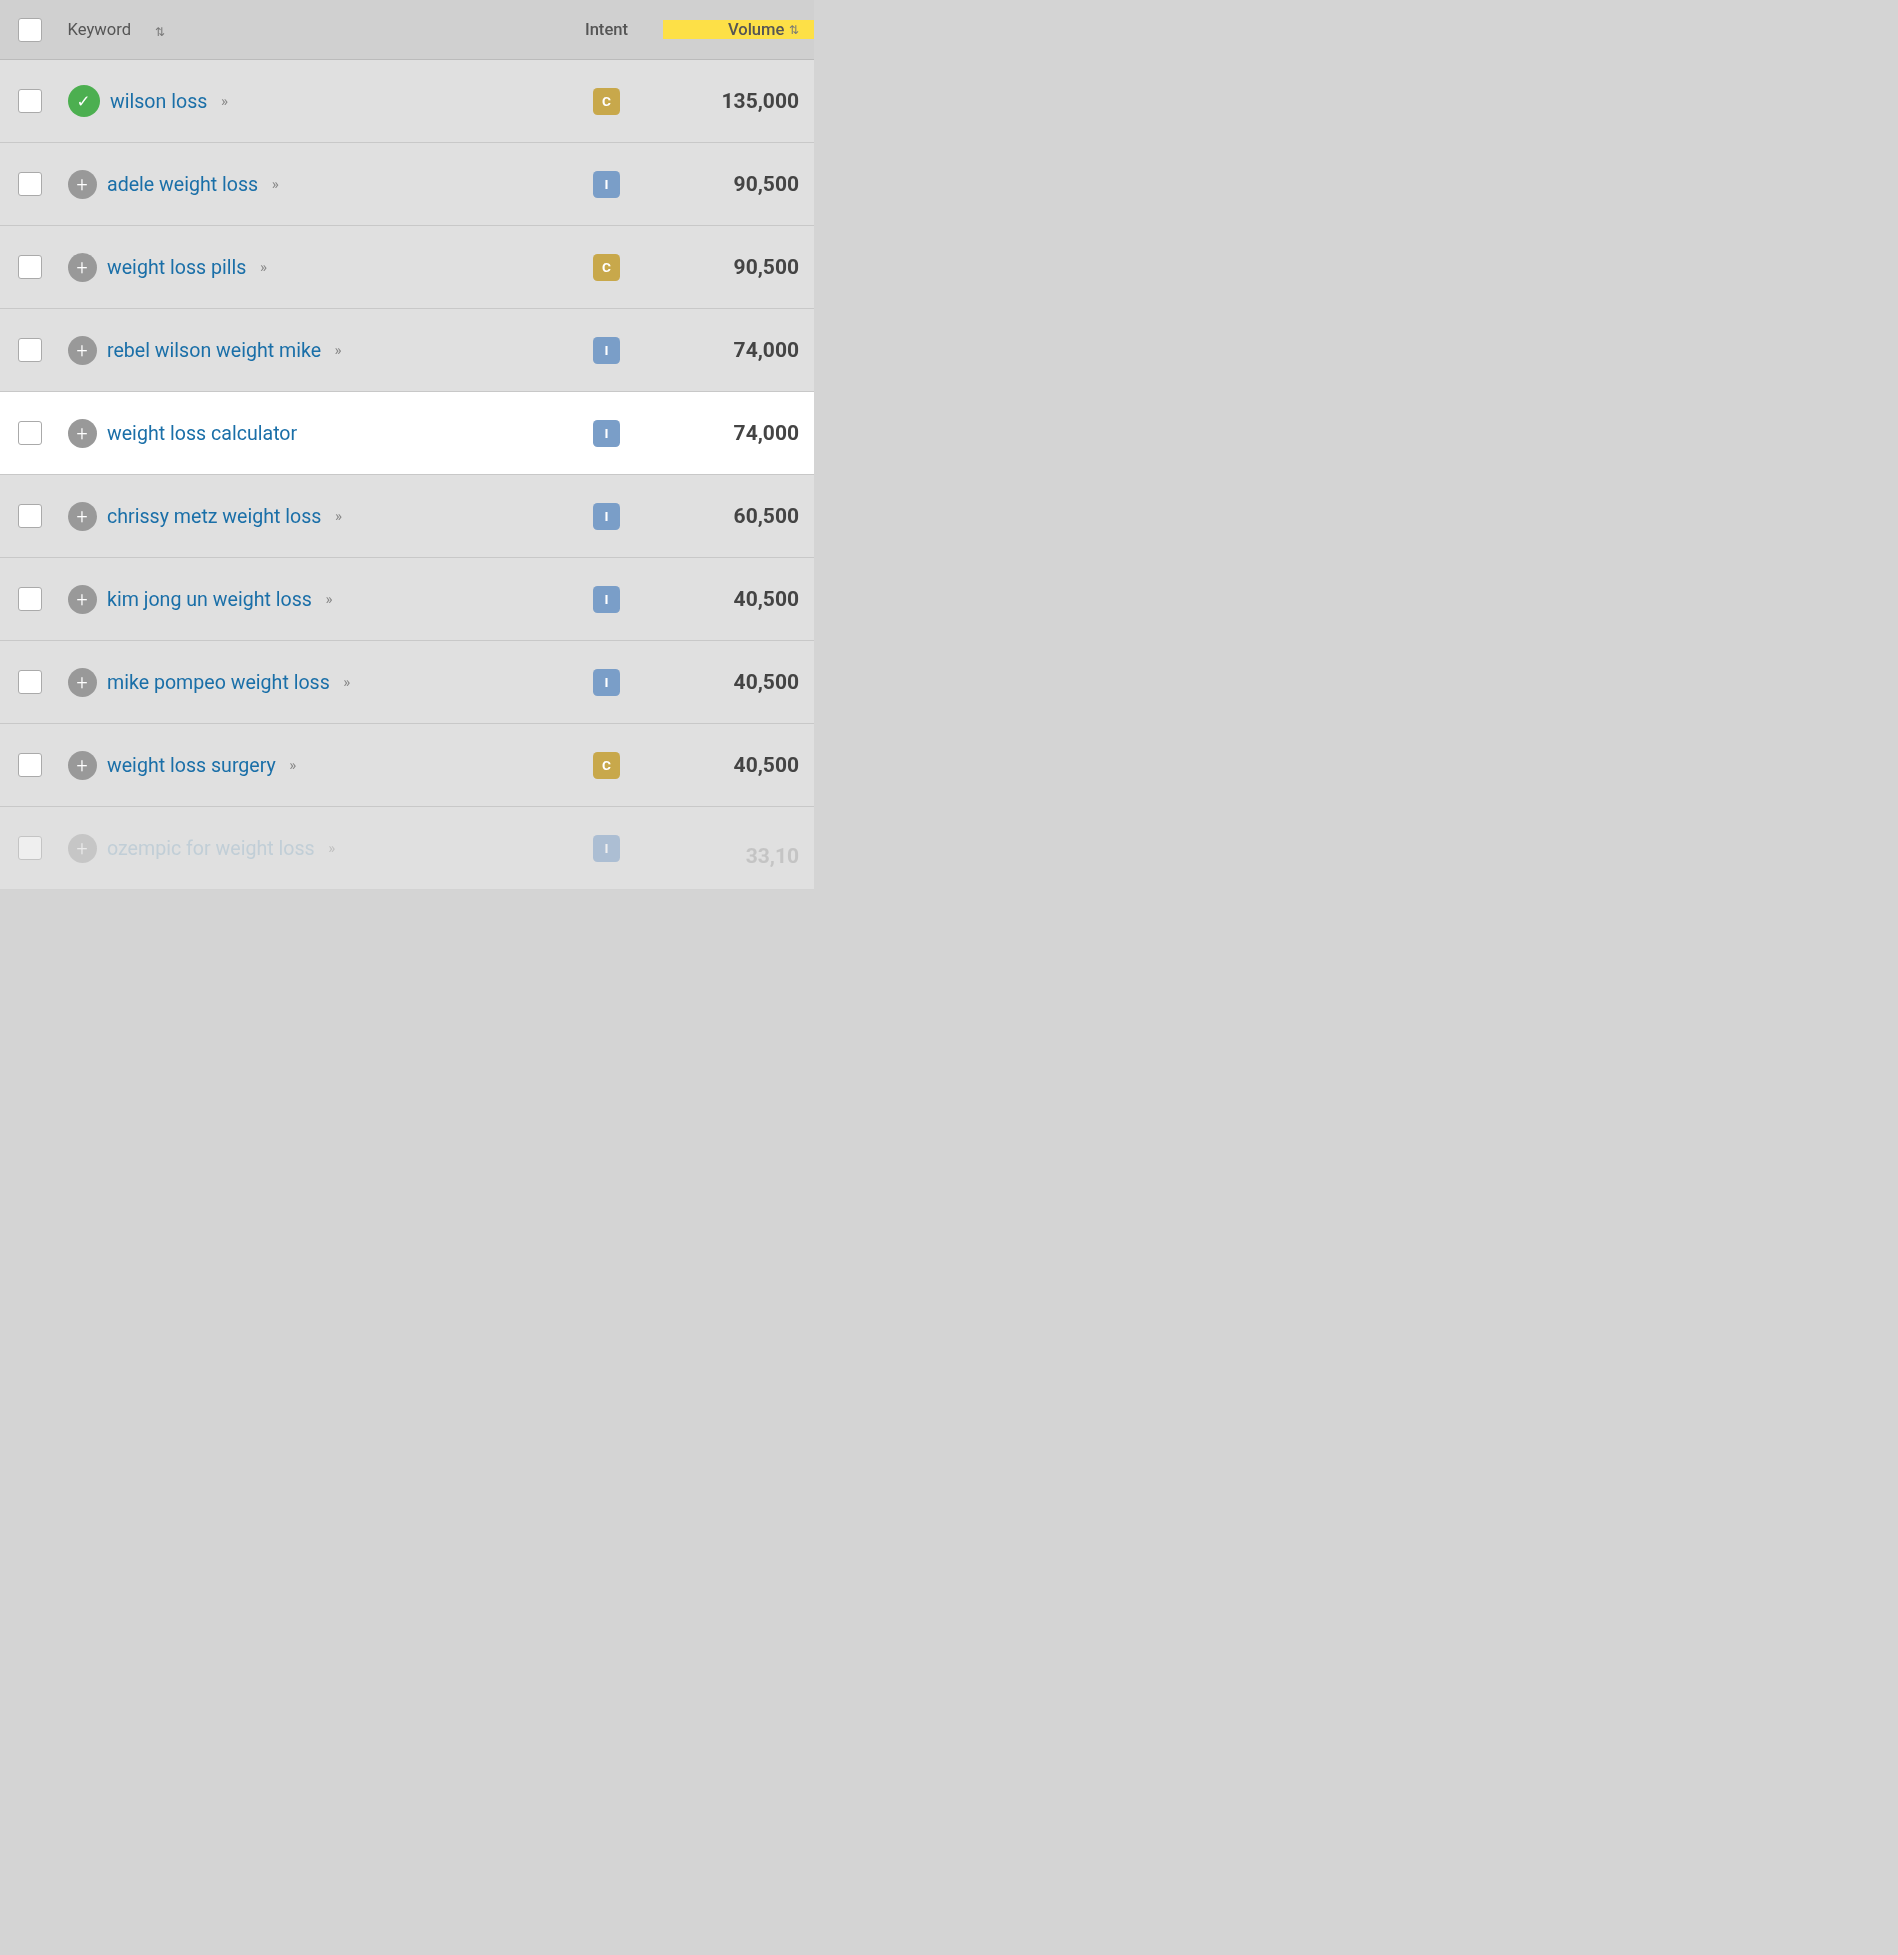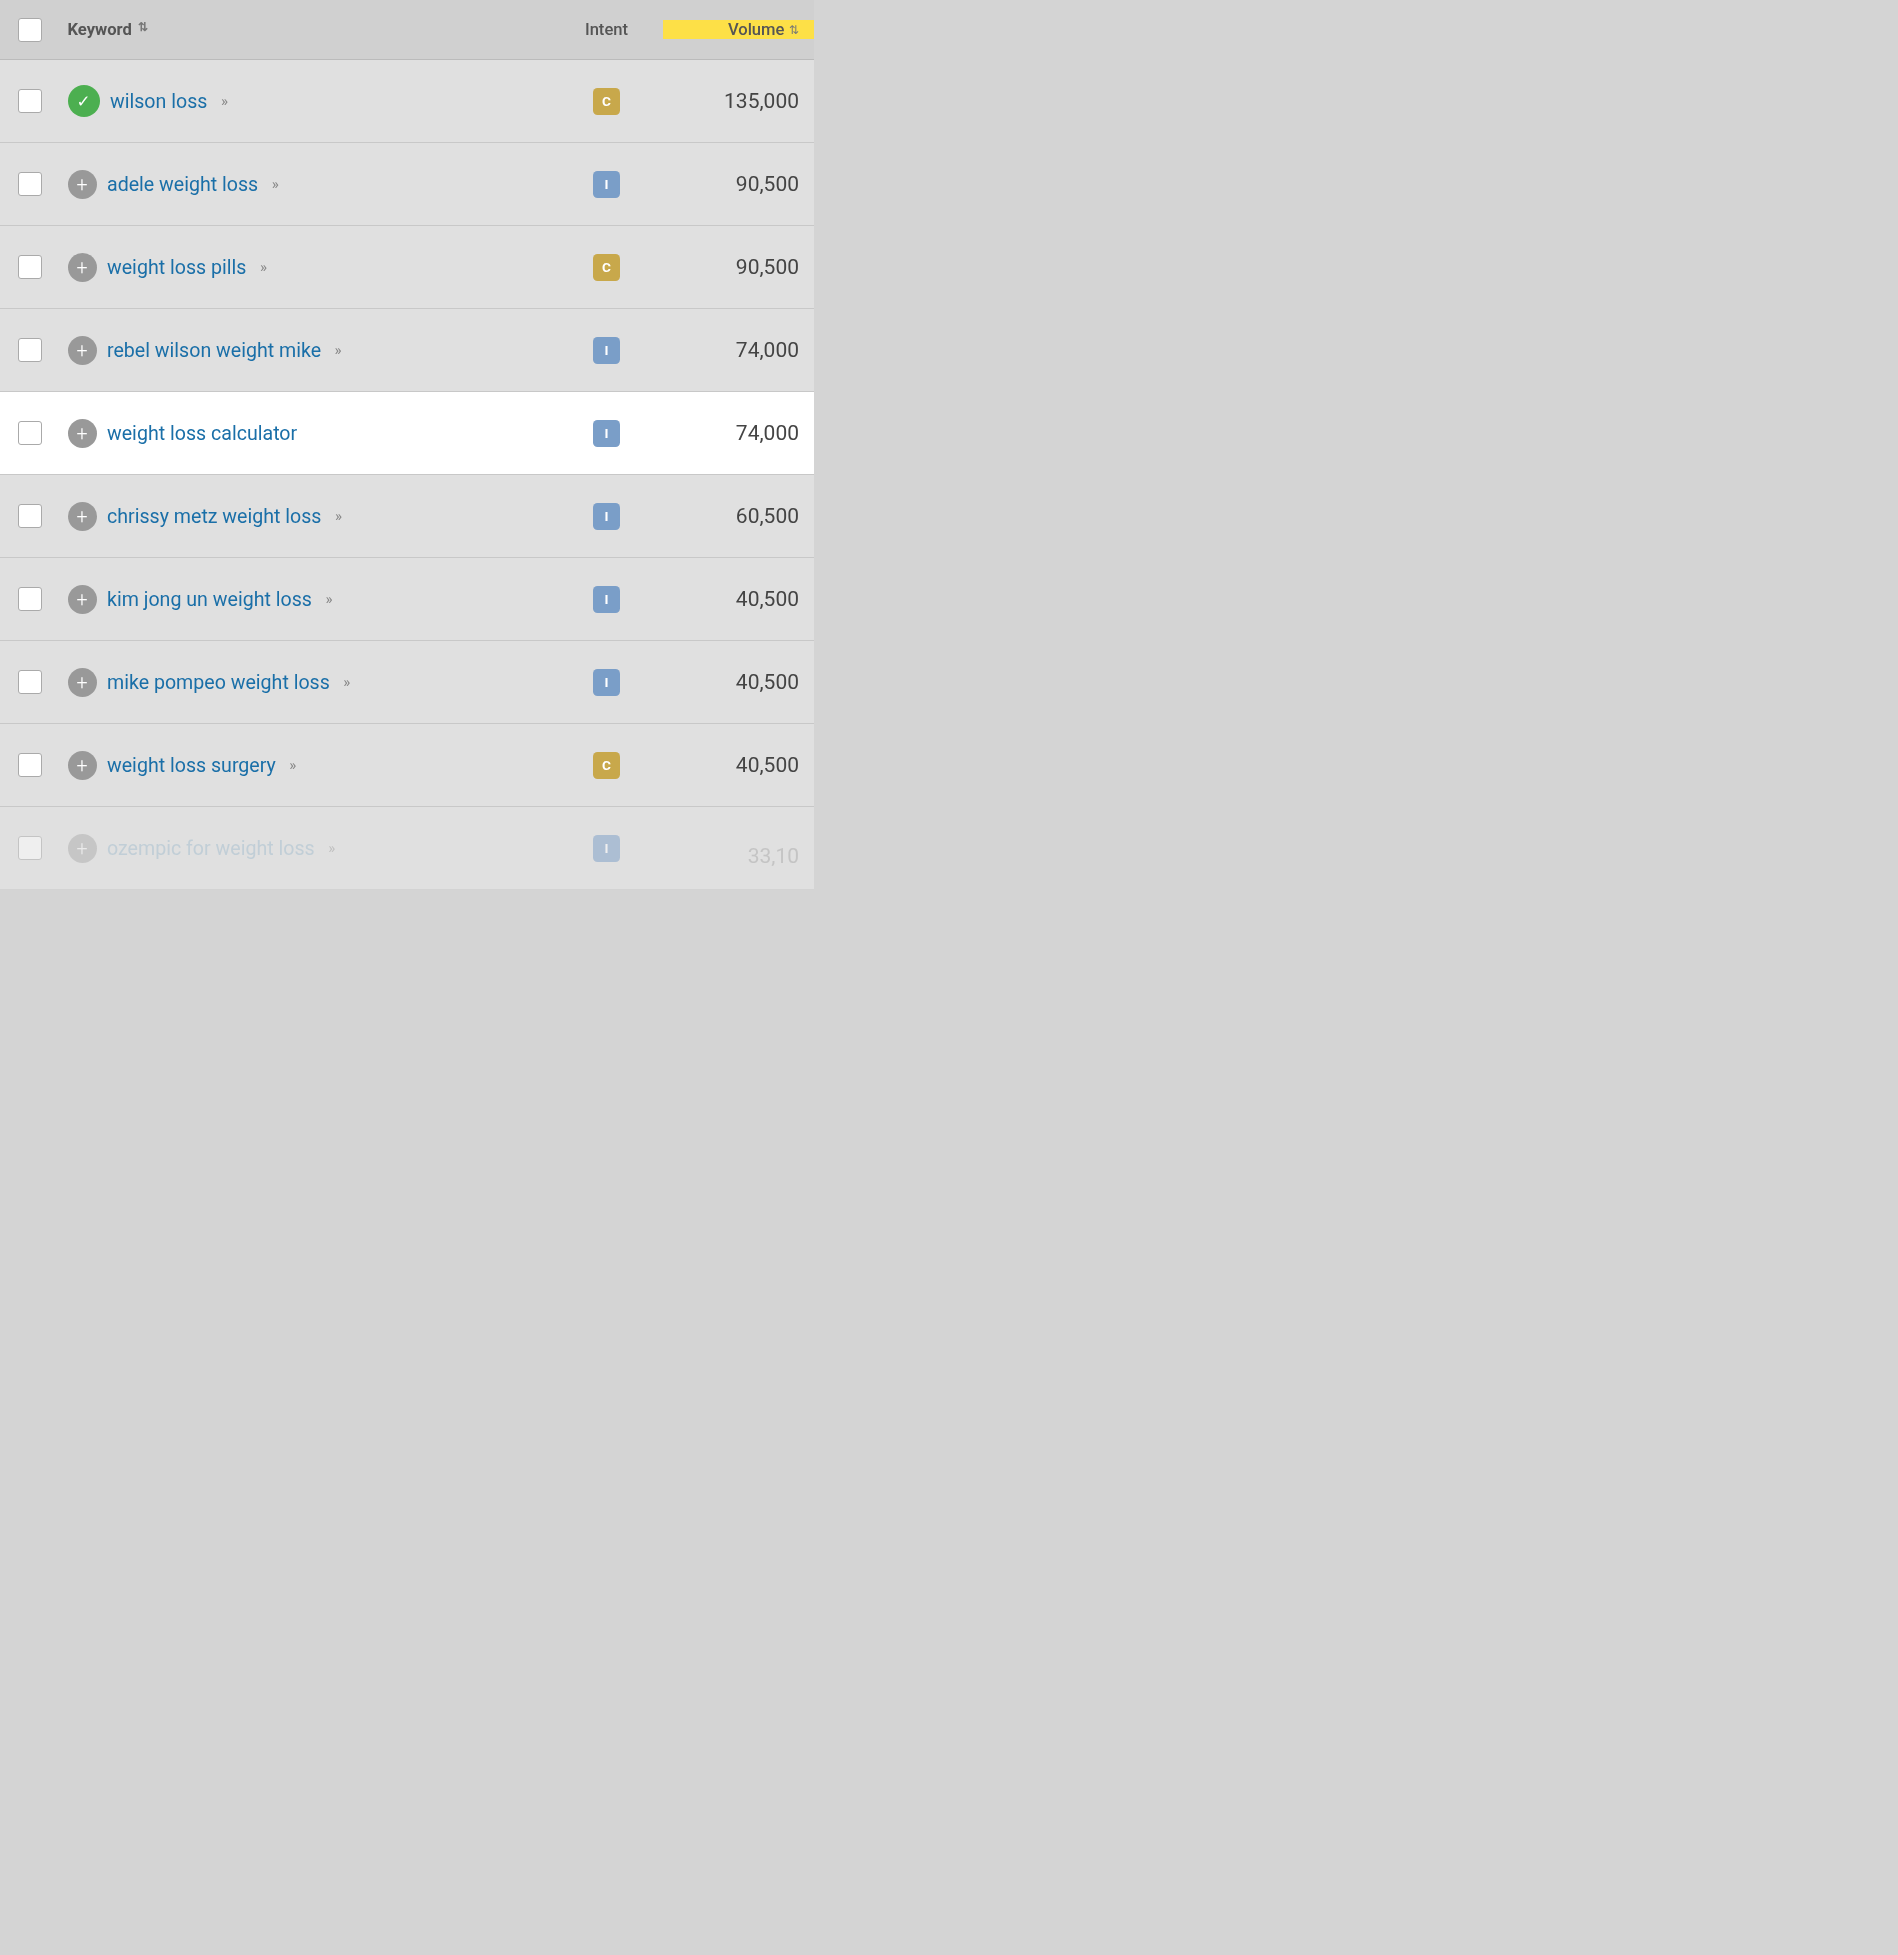--- a/index.html
+++ b/index.html
@@ -34,25 +34,25 @@
       display: flex;
       justify-content: center;
       align-items: center;
       flex-shrink: 0;
     }
 
     .col-keyword {
       flex: 1;
       padding-left: 7.5px;
       font-size: 16.6px;
-      font-weight: 700;
+      font-weight: 400;
       color: #555;
       display: flex;
-      align-items: flex-start;
-      gap: 6px;
+      align-items: flex-end;
+      gap: 24px;
     }
 
     .col-intent {
       width: 113px;
       display: flex;
       justify-content: center;
       align-items: flex-end;
       font-size: 16.6px;
       font-weight: 500;
       color: #555;
@@ -123,21 +123,21 @@
       flex-shrink: 0;
     }
 
     .row-volume {
       width: 151px;
       display: flex;
       justify-content: flex-end;
       align-items: center;
       padding-right: 15px;
       font-size: 21px;
-      font-weight: 400;
+      font-weight: 700;
       color: #444;
       flex-shrink: 0;
     }
 
     .row-volume.faded {
       color: #aaa;
       margin-top: 16px;
     }
 
     .checkbox-square {

